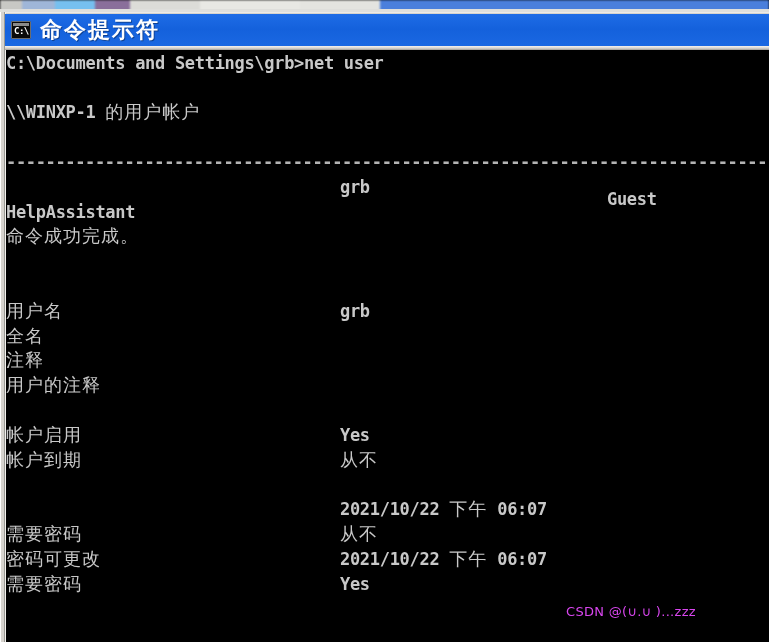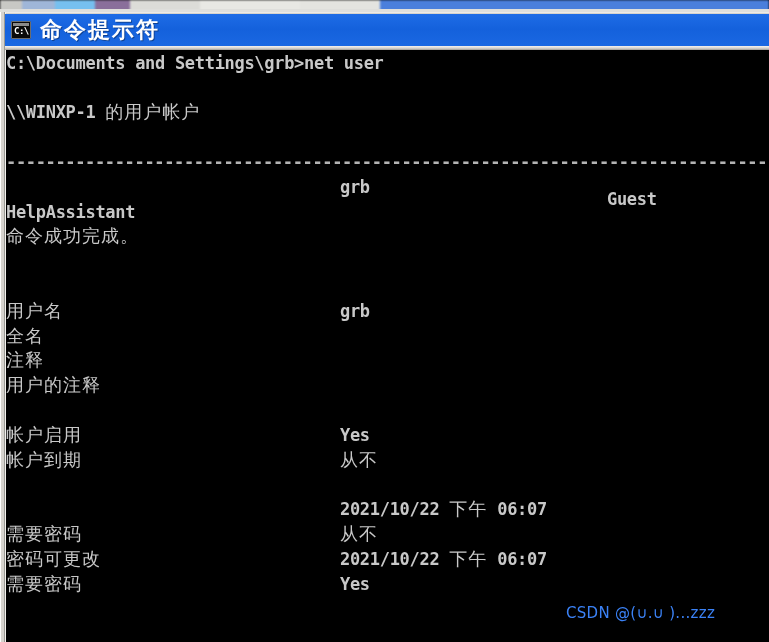--- a/index.html
+++ b/index.html
@@ -185,22 +185,22 @@
     width: 763px;
     display: block;
   }
 
   
   .watermark {
     position: absolute;
     left: 566px;
     top: 604px;
     font-family: "DejaVu Sans", sans-serif;
-    font-size: 15px;
-    color: #3b82f6;
+    font-size: 13px;
+    color: #d946ef;
     white-space: nowrap;
     letter-spacing: 0.3px;
     pointer-events: none;
     text-align: right;
   }
 </style>
 </head>
 <body>
 
 <div id="screen">

